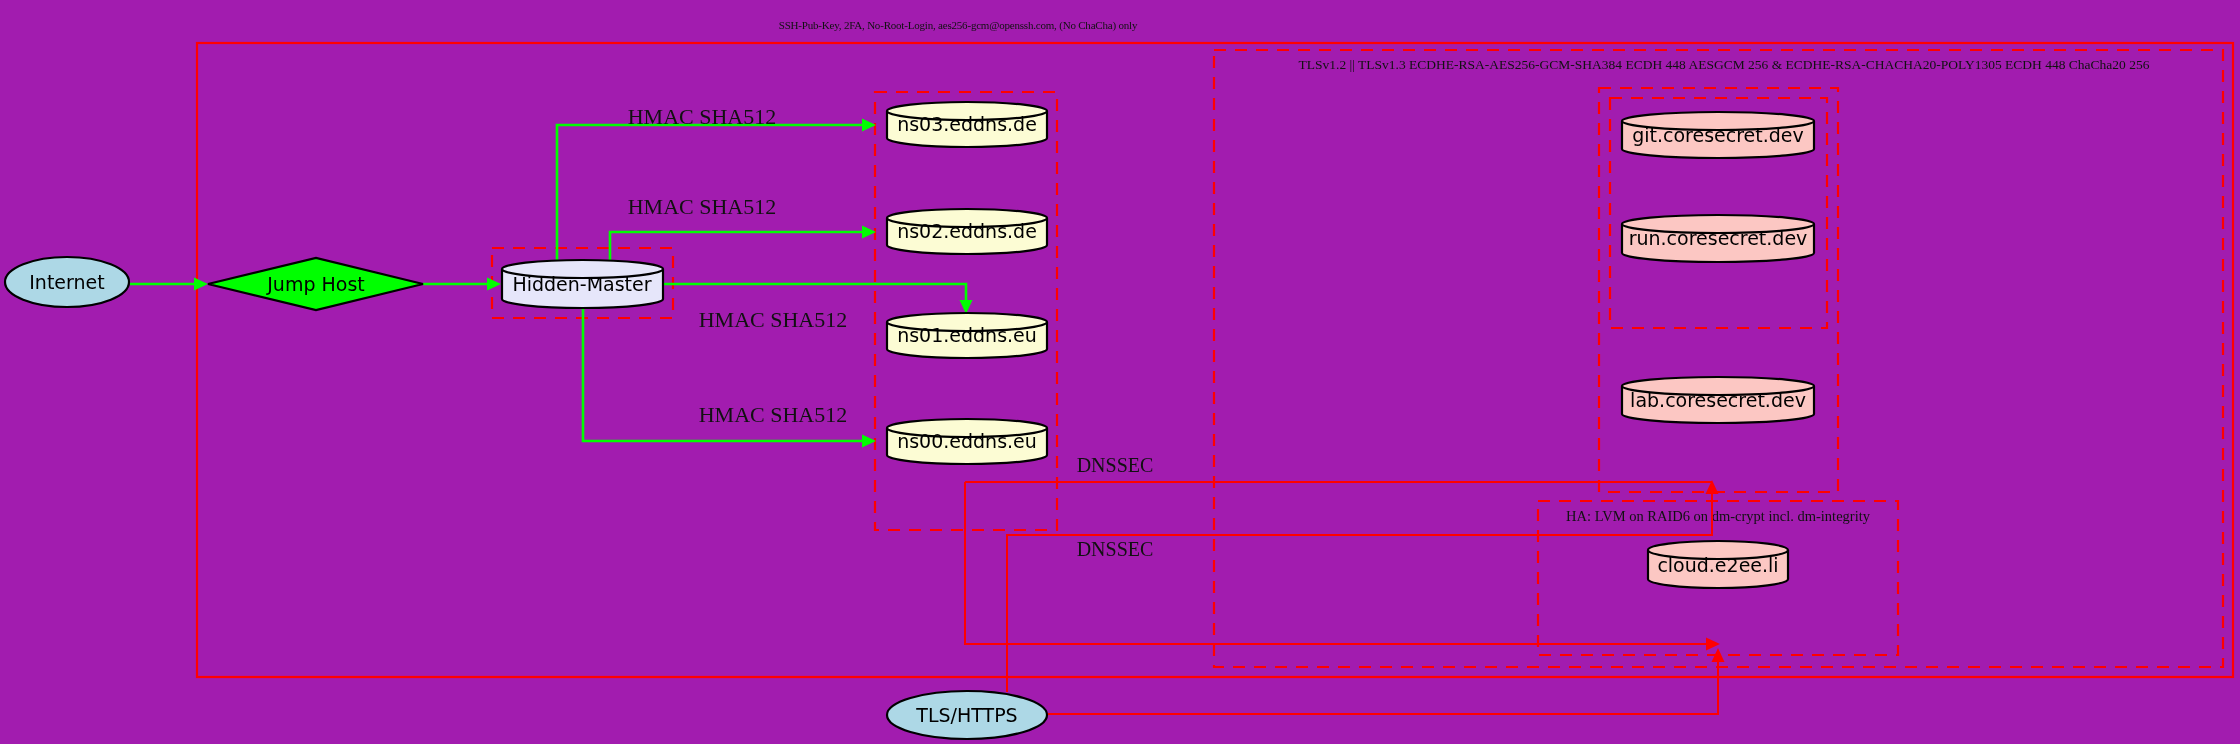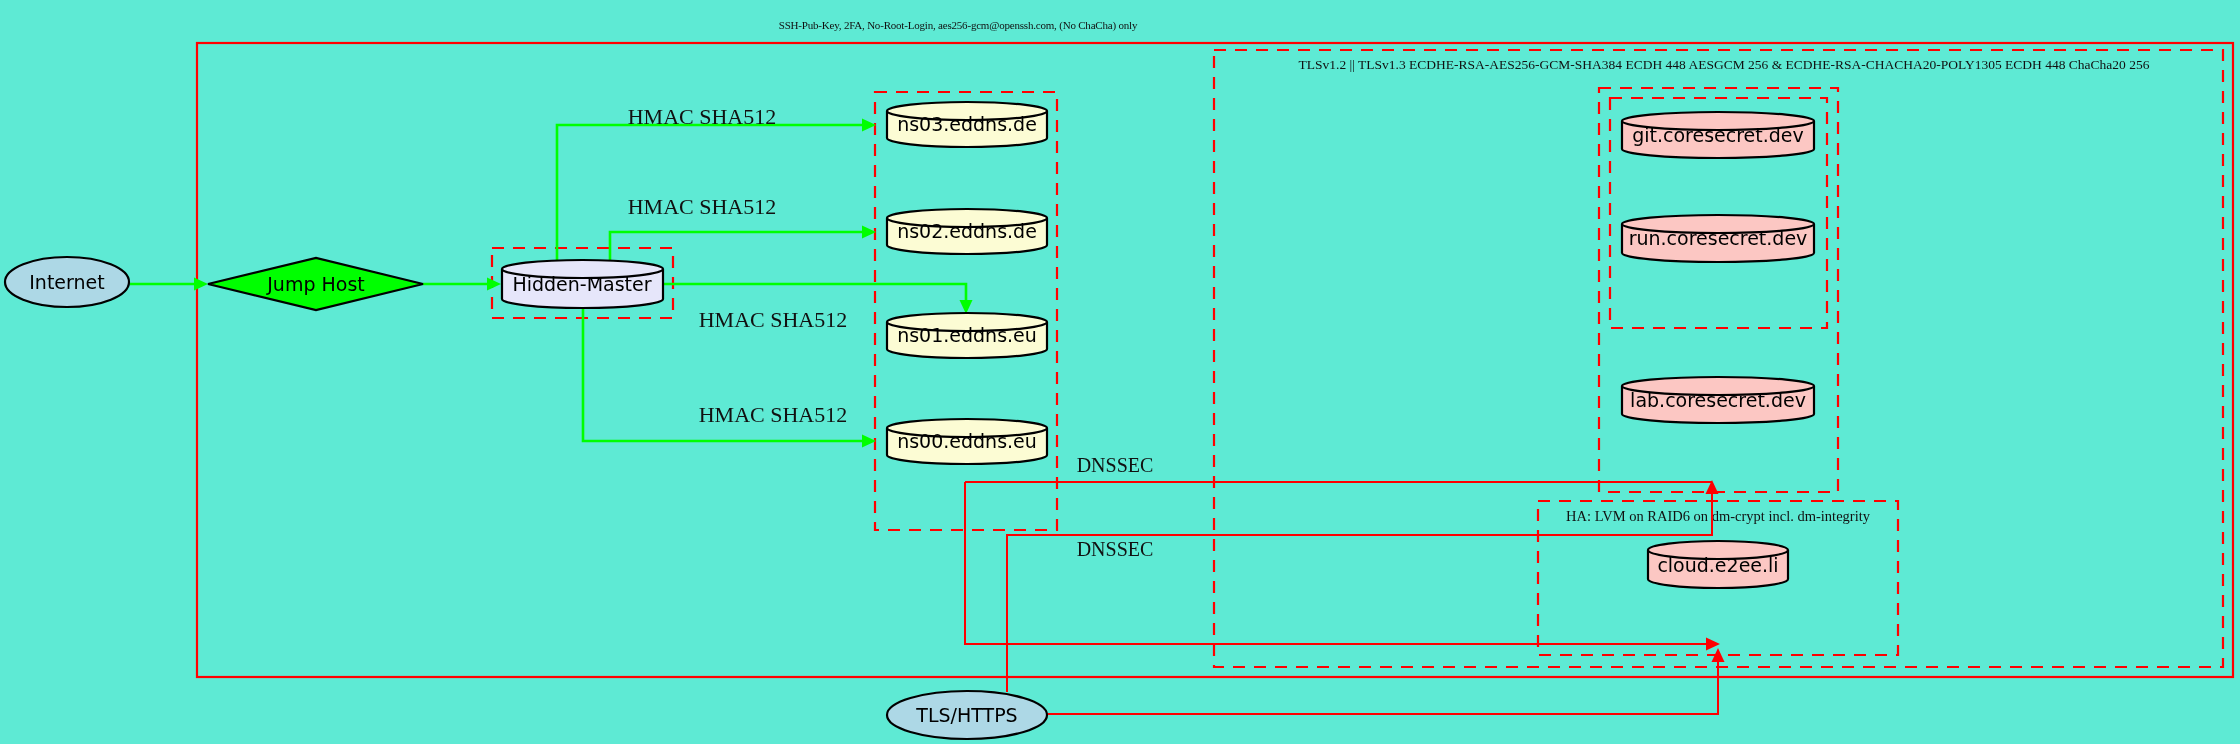--- a/index.html
+++ b/index.html
@@ -1,16 +1,16 @@
 <!DOCTYPE html>
 <html><head>
 <meta charset="utf-8">
 <style>
   html,body{margin:0;padding:0;background:#ffffff;}
-  .stage{position:relative;width:2240px;height:744px;background:#5eead4;overflow:hidden;}
+  .stage{position:relative;width:2240px;height:744px;background:#a21caf;overflow:hidden;}
   svg{display:block;}
   .cluster{fill:none;stroke:#ff0000;stroke-width:2.2;}
   .dashed{stroke-dasharray:12 9;}
   .gedge{fill:none;stroke:#00ff00;stroke-width:2.6;}
   .redge{fill:none;stroke:#ff0000;stroke-width:2;}
   .garrow{fill:#00ff00;stroke:none;}
   .rarrow{fill:#ff0000;stroke:none;}
   .shape{stroke:#000000;stroke-width:2.2;}
   .rim{fill:none;stroke:#000000;stroke-width:2.2;}
   .node-label{font-family:"DejaVu Sans",sans-serif;font-size:19px;text-anchor:middle;fill:#000;}

